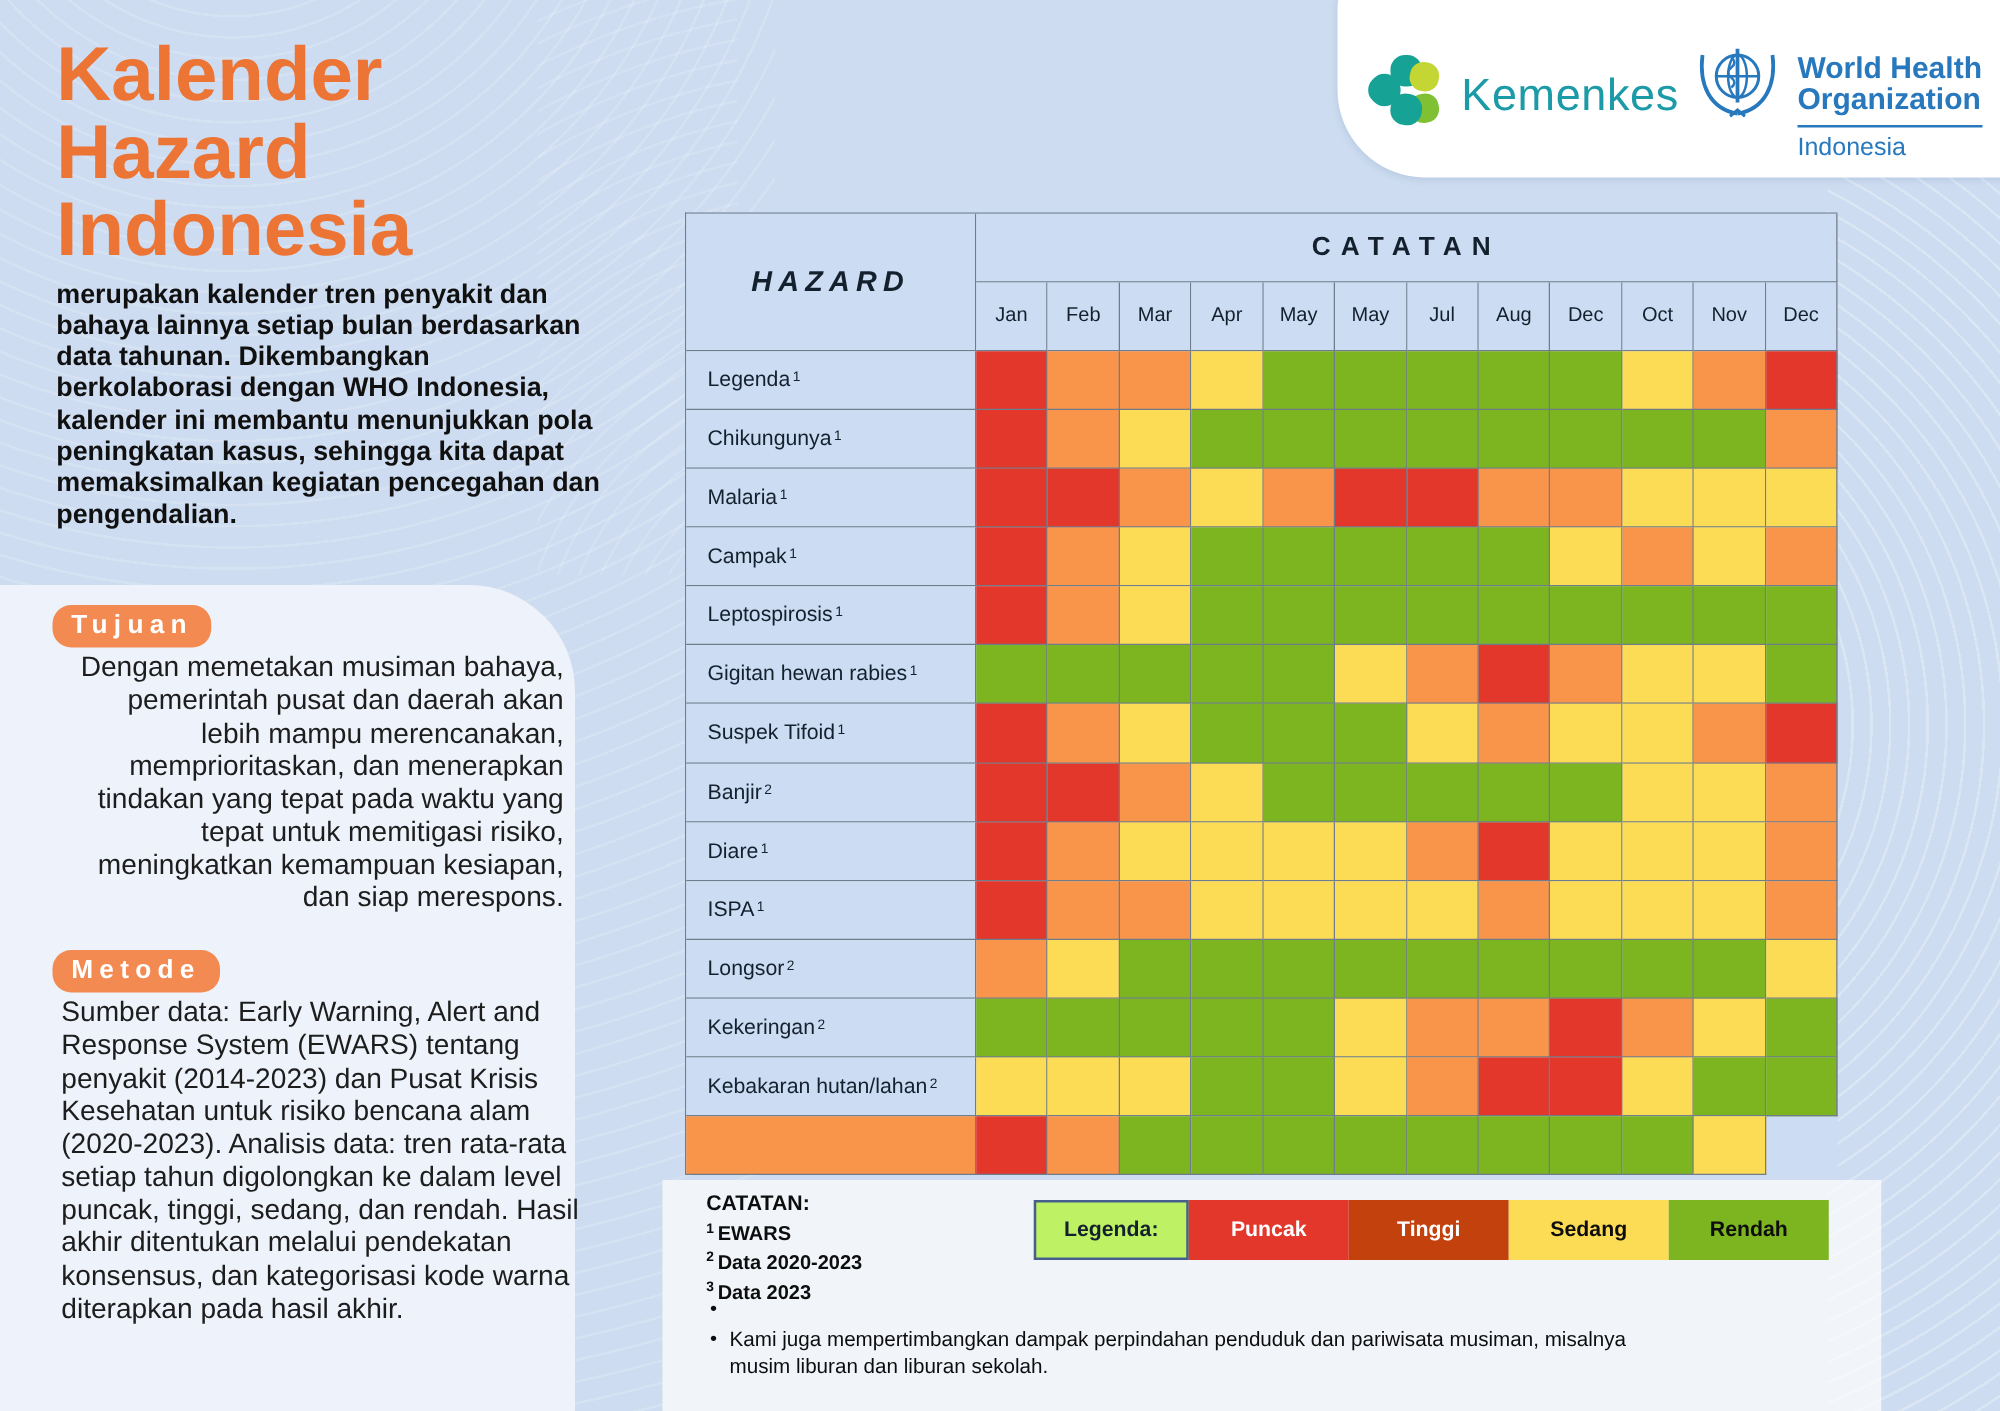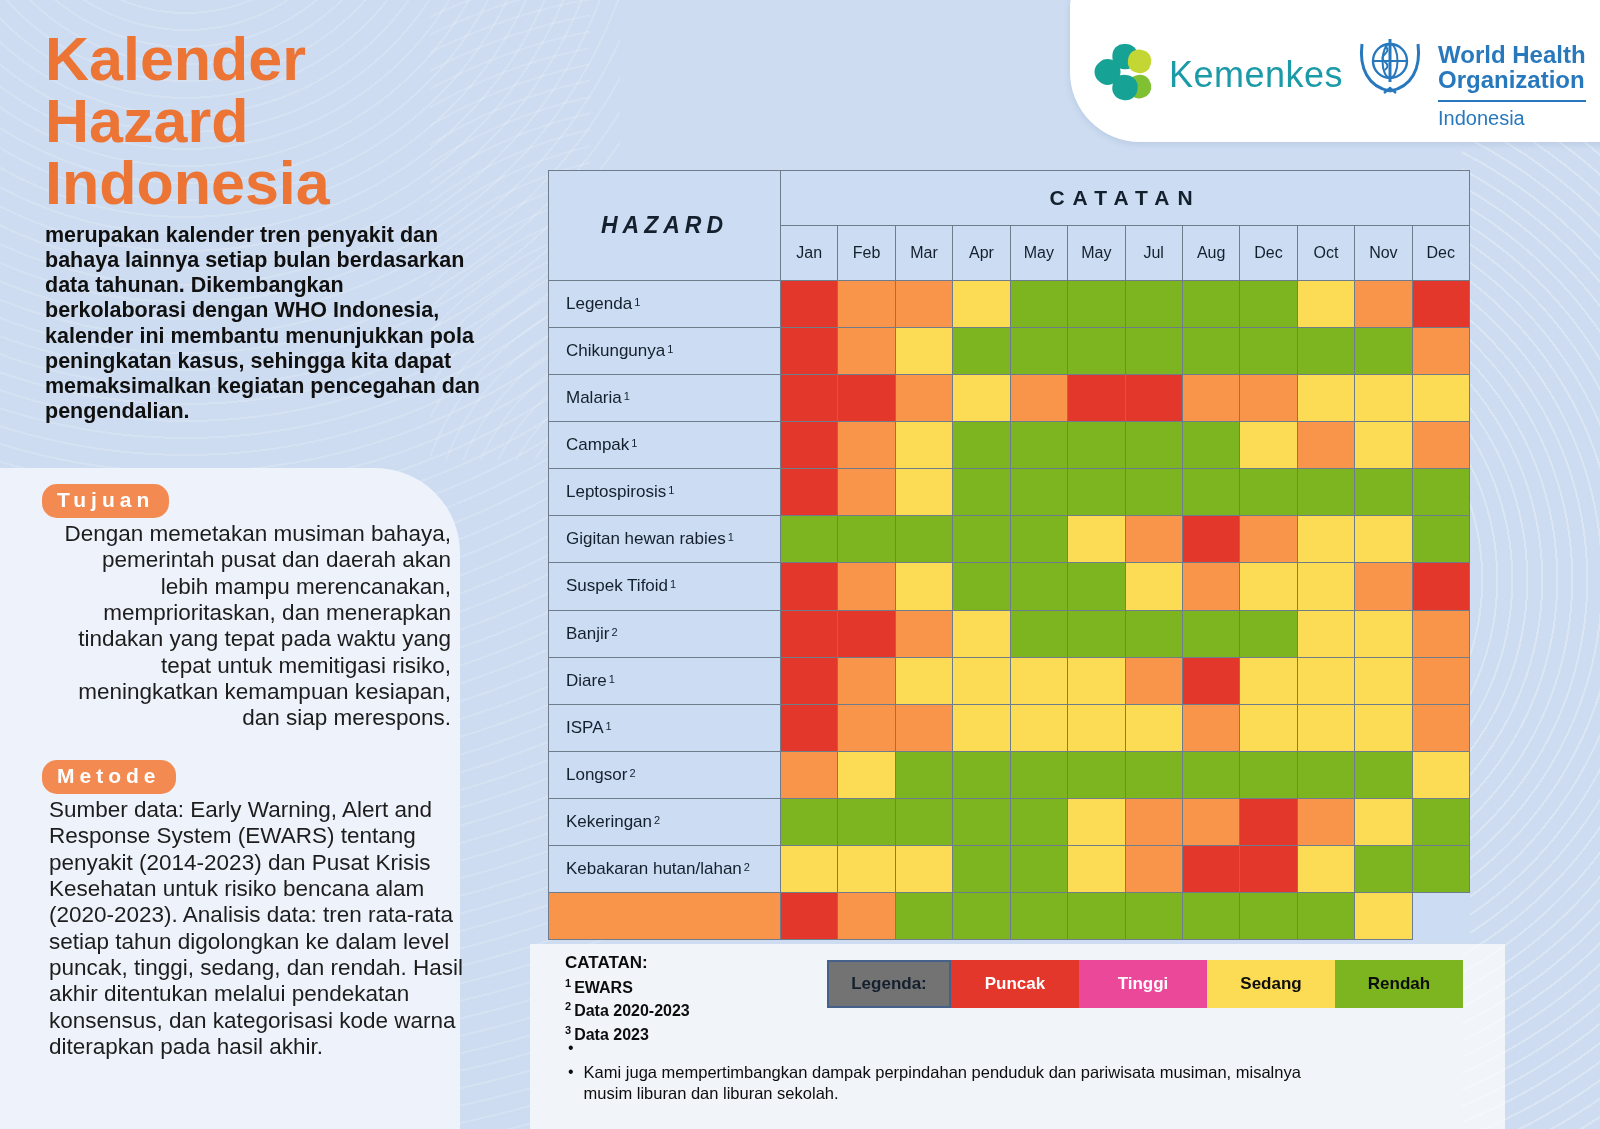--- a/index.html
+++ b/index.html
@@ -94,21 +94,21 @@
   .label-cell sup { font-size:11px; margin-left:2px; transform:translateY(-2px); }
   .heat-cell { }
 
   
   .catatan { position:absolute; left:565px; top:953px; font-size:16px; color:#0d0d0d; }
   .catatan-head { font-weight:bold; font-size:17px; margin-bottom:3px; }
   .footnote { line-height:1.38;font-weight:bold; }
   .footnote sup { font-size:11px; margin-right:3px; }
   .legend { position:absolute; left:827px; top:960px; display:flex; height:48px; }
   .legend-label {
-    width:124px; background:#737373; border:2px solid #44608b;
+    width:124px; background:#bef264; border:2px solid #44608b;
     display:flex; align-items:center; justify-content:center;
     font-weight:bold; font-size:17px;
   }
   .legend-chip {
     width:128px; display:flex; align-items:center; justify-content:center;
     font-weight:bold; font-size:17px;
   }
   .bullets { position:absolute; left:568px; top:1038px; width:780px; font-size:16.5px; color:#0d0d0d; }
   .bullets .b-item { display:flex; gap:10px; line-height:1.3; margin-bottom:3px; }
   .bullets .dot { font-size:16px; }
@@ -413,21 +413,21 @@
       <div class="footnote"><sup>1</sup>EWARS</div>
       <div class="footnote"><sup>2</sup>Data 2020-2023</div>
       <div class="footnote"><sup>3</sup>Data 2023</div>
     </div>
 </div>
 
 <div class="legend">
   <div class="legend-label">Legenda:</div>
 
 <div class="legend-chip" style="background: rgb(227, 55, 44); color: rgb(255, 255, 255);">Puncak</div>
-    <div class="legend-chip" style="background: #ec4899; color: rgb(255, 255, 255);">Tinggi</div>
+    <div class="legend-chip" style="background: #c2410c; color: rgb(255, 255, 255);">Tinggi</div>
     <div class="legend-chip" style="background: rgb(252, 219, 85); color: rgb(13, 13, 13);">Sedang</div>
     <div class="legend-chip" style="background: rgb(125, 181, 33); color: rgb(13, 13, 13);">Rendah</div>
   </div>
 
 <div class="bullets" id="bullets">
     <div class="b-item">
       <span class="dot">•</span>
     </div>
     <div class="b-item">
       <span class="dot">•</span>

